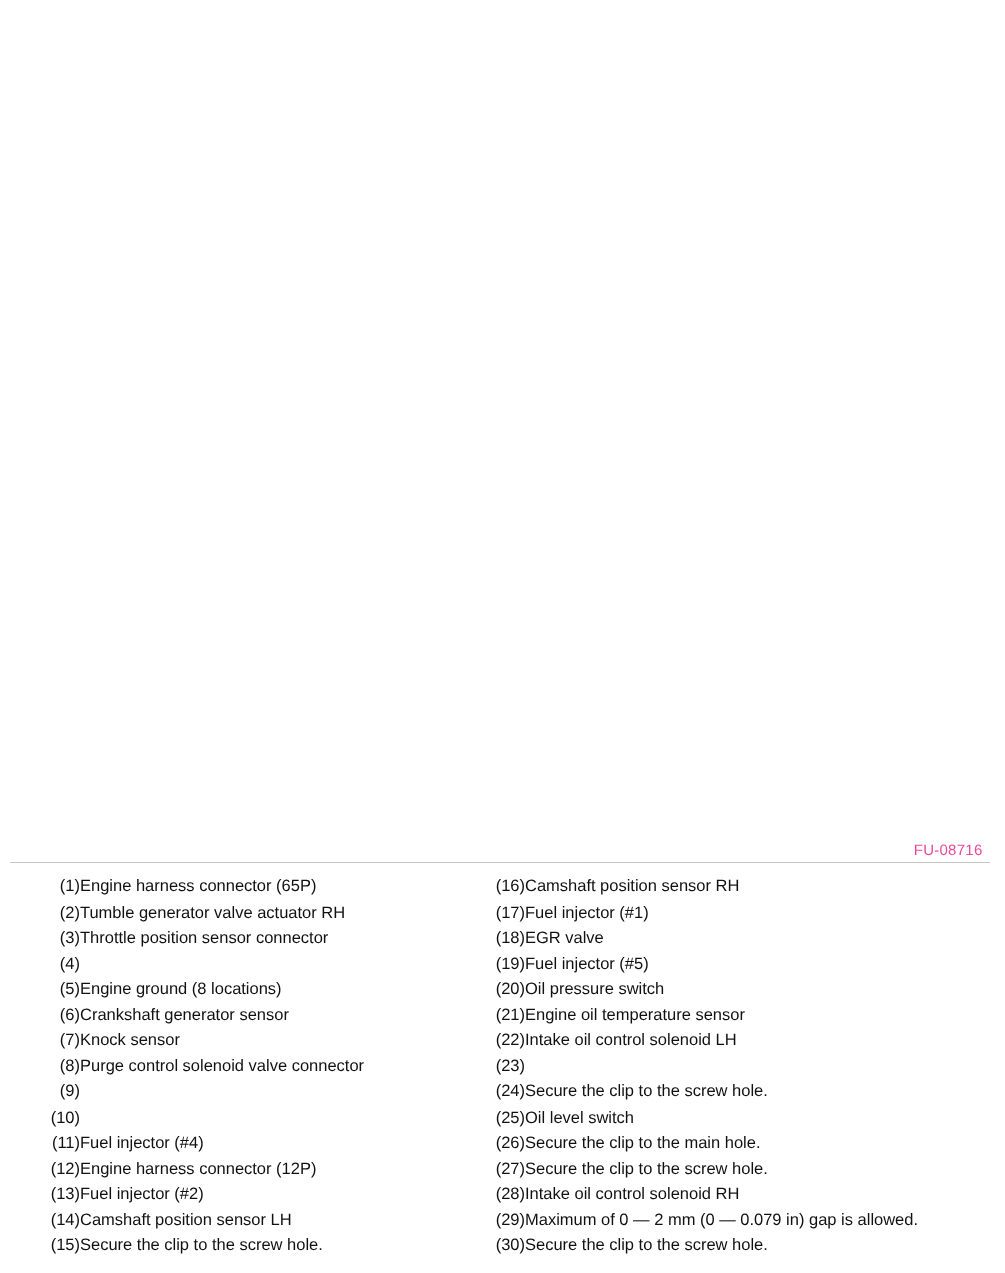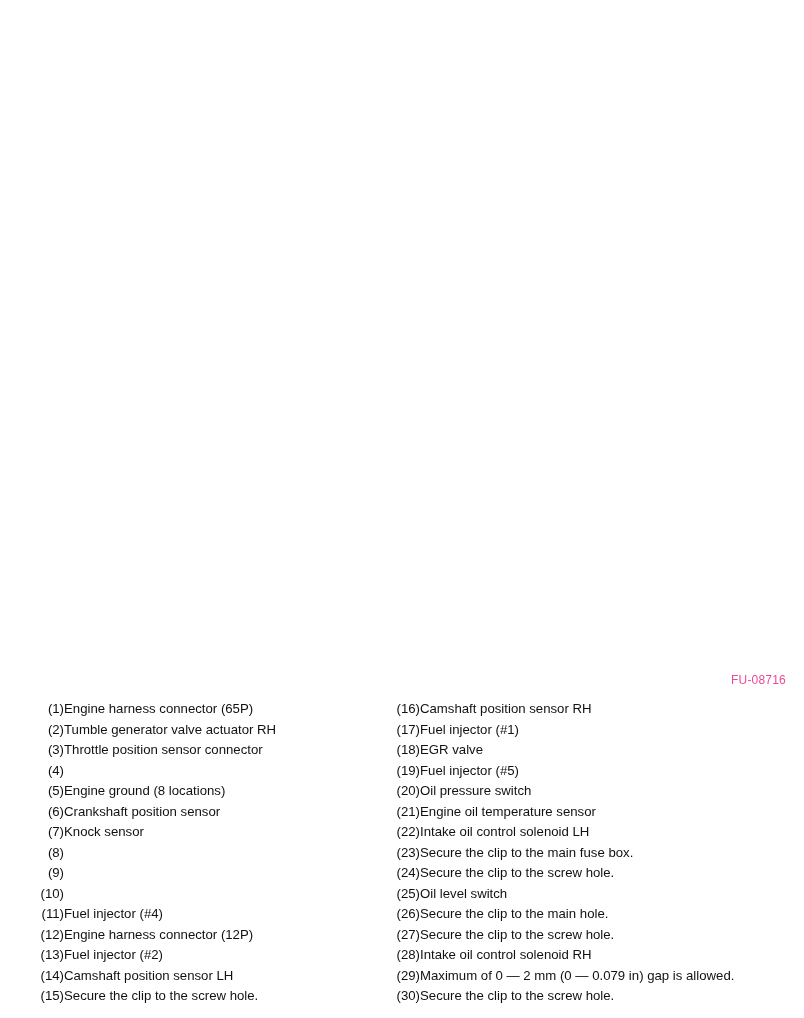--- a/index.html
+++ b/index.html
@@ -334,28 +334,29 @@
         </div>
         <div class="legend-row">
           <span class="legend-num">(4)</span>
         </div>
         <div class="legend-row">
           <span class="legend-num">(5)</span>
           <span class="legend-text">Engine ground (8 locations)</span>
         </div>
         <div class="legend-row">
           <span class="legend-num">(6)</span>
-          <span class="legend-text">Crankshaft position sensor</span>
+          <span class="legend-text">Crankshaft generator sensor</span>
         </div>
         <div class="legend-row">
           <span class="legend-num">(7)</span>
           <span class="legend-text">Knock sensor</span>
         </div>
         <div class="legend-row">
           <span class="legend-num">(8)</span>
+          <span class="legend-text">Purge control solenoid valve connector</span>
         </div>
         <div class="legend-row">
           <span class="legend-num">(9)</span>
         </div>
         <div class="legend-row">
           <span class="legend-num">(10)</span>
         </div>
         <div class="legend-row">
           <span class="legend-num">(11)</span>
           <span class="legend-text">Fuel injector (#4)</span>
@@ -401,21 +402,20 @@
         <div class="legend-row">
           <span class="legend-num">(21)</span>
           <span class="legend-text">Engine oil temperature sensor</span>
         </div>
         <div class="legend-row">
           <span class="legend-num">(22)</span>
           <span class="legend-text">Intake oil control solenoid LH</span>
         </div>
         <div class="legend-row">
           <span class="legend-num">(23)</span>
-          <span class="legend-text">Secure the clip to the main fuse box.</span>
         </div>
         <div class="legend-row">
           <span class="legend-num">(24)</span>
           <span class="legend-text">Secure the clip to the screw hole.</span>
         </div>
         <div class="legend-row">
           <span class="legend-num">(25)</span>
           <span class="legend-text">Oil level switch</span>
         </div>
         <div class="legend-row">

